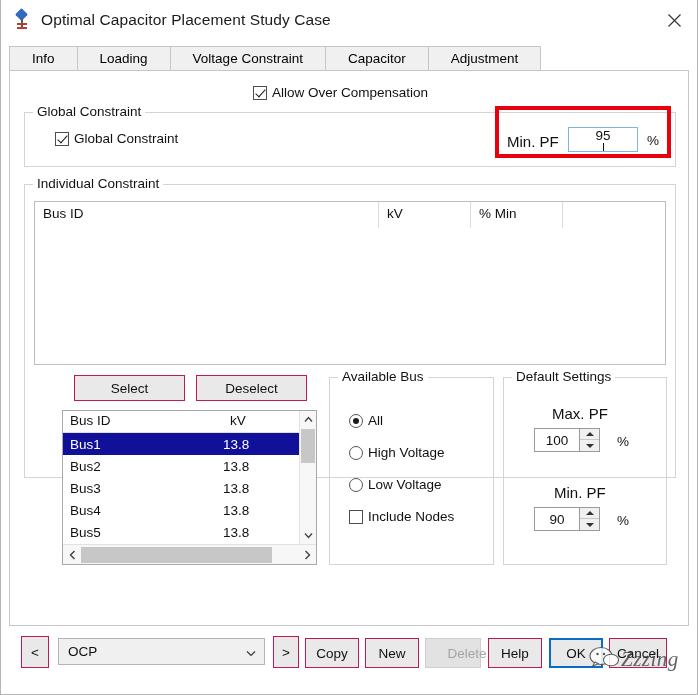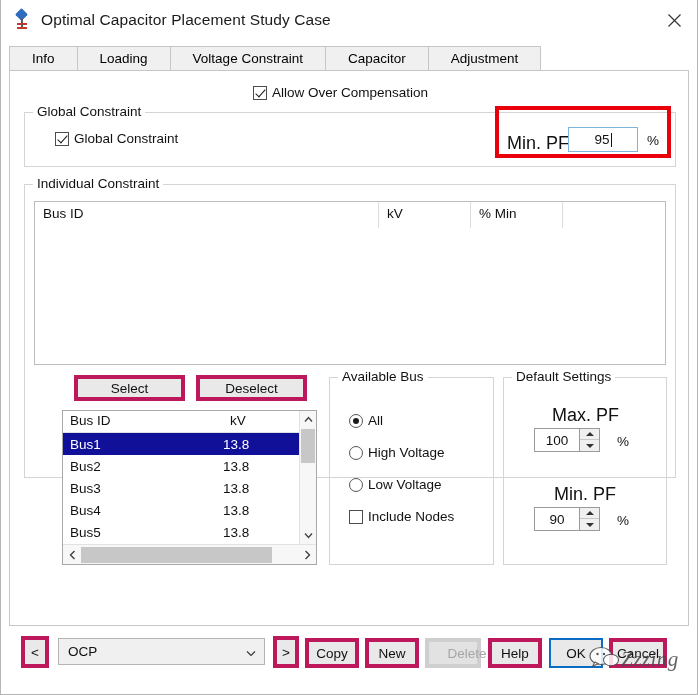--- a/index.html
+++ b/index.html
@@ -162,20 +162,21 @@
   }
 
   
   .textfield {
     background: #fff;
     border: 1px solid #7fb4dd;
     font-size: 13.5px;
     color: #111;
     display: flex; align-items: center; justify-content: center;
     position: relative;
+    flex-direction: column;
   }
   .caret {
     display: inline-block;
     width: 1px; height: 14px;
     background: #111;
     margin-left: 1px;
     vertical-align: middle;
   }
 
   
@@ -231,21 +232,21 @@
     border-right: 1px solid #dcdcdc;
     height: 26px;
     white-space: nowrap;
     overflow: hidden;
   }
   .dt-head .th:last-child { border-right: none; }
 
   
   .btn {
     background: #e9e9e9;
-    border: 4px solid #be185d;
+    border: 1px solid #be185d;
     font-size: 13.5px;
     color: #111;
     display: flex; align-items: center; justify-content: center;
     cursor: default;
     white-space: nowrap;
   }
   .btn.disabled { color: #a6a6a6; background: #e2e2e2; border-color: #cfcfcf; }
   .btn.focused {
     border: 2px solid #0a6cc4;
     background: #e9e9e9;
@@ -338,21 +339,21 @@
   }
   .watermark .wm-text {
     font-family: "Liberation Serif", serif;
     font-style: italic;
     font-size: 21px;
     color: #4a4a4a;
     margin-left: 2px;
     letter-spacing: .5px;
   }
   .pctlabel { font-size: 13.5px; color: #111; }
-  .fieldlabel { font-size: 18px; color: #111; white-space: nowrap; }
+  .fieldlabel { font-size: 15px; color: #111; white-space: nowrap; }
 </style>
 </head>
 <body>
 
 <div id="app">
 
   <div class="titlebar">
     <div class="title-icon">
       <div class="cap-top"></div>
       <div class="cap-stem"></div>

